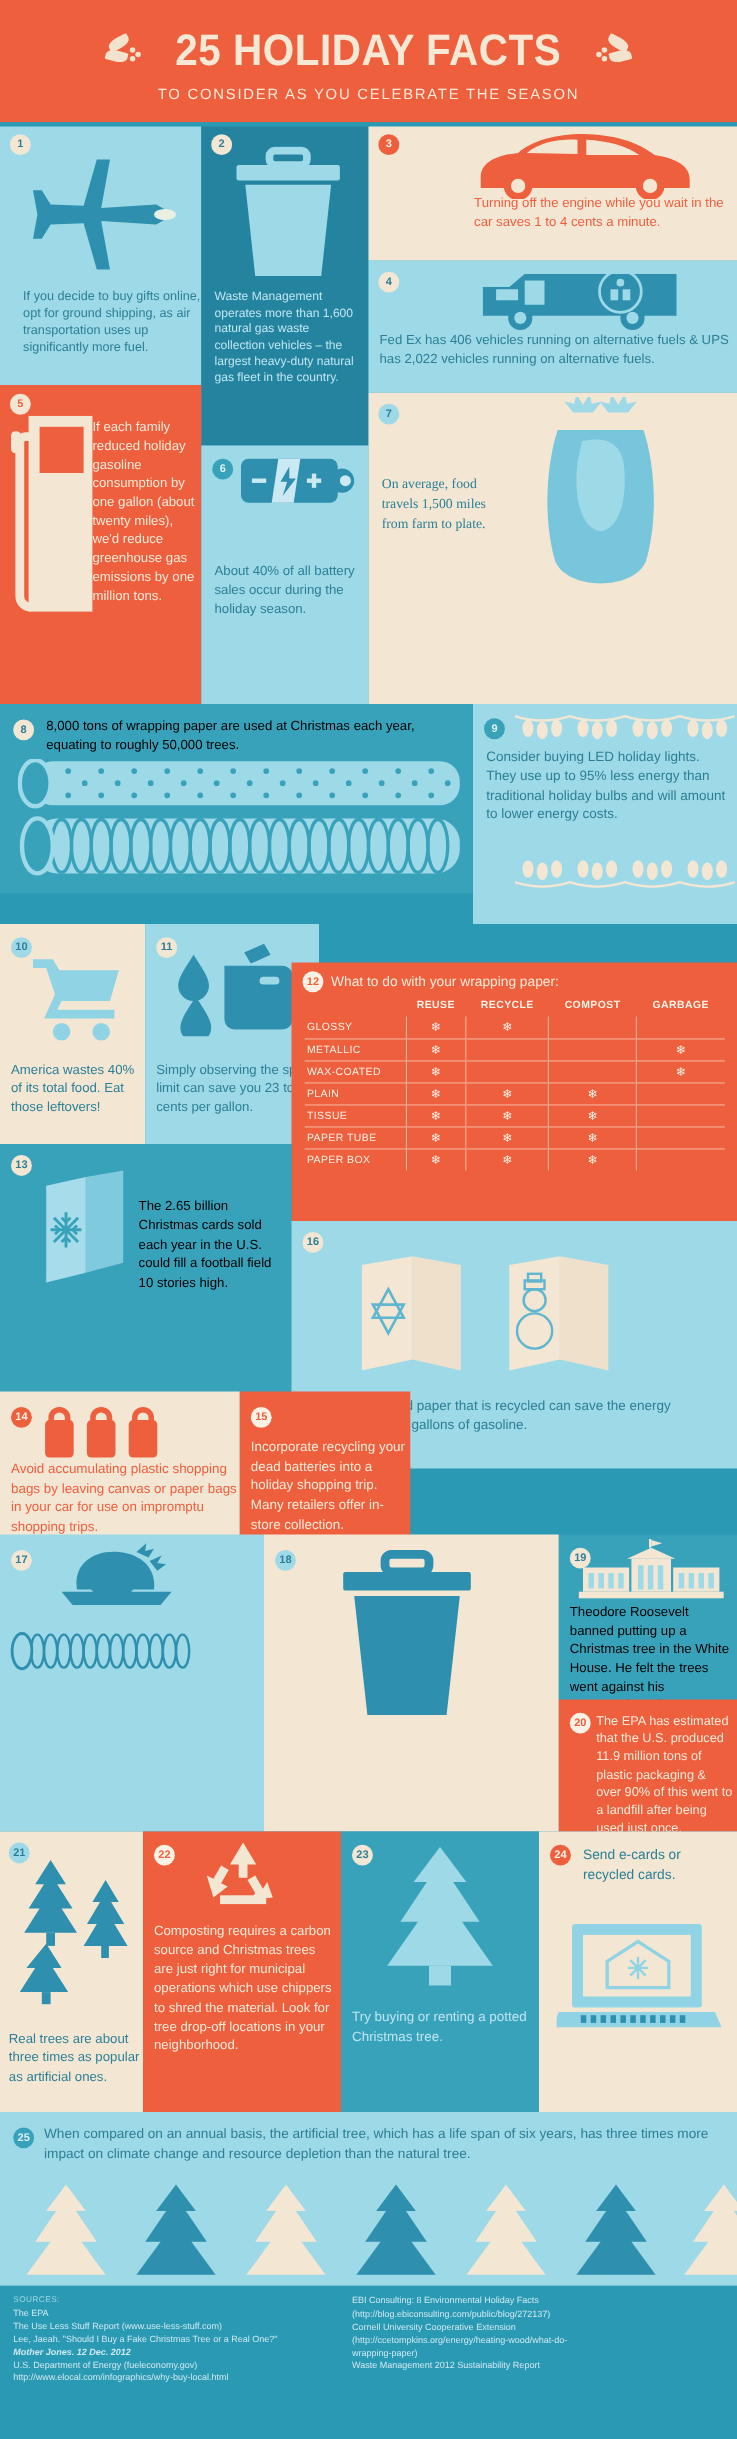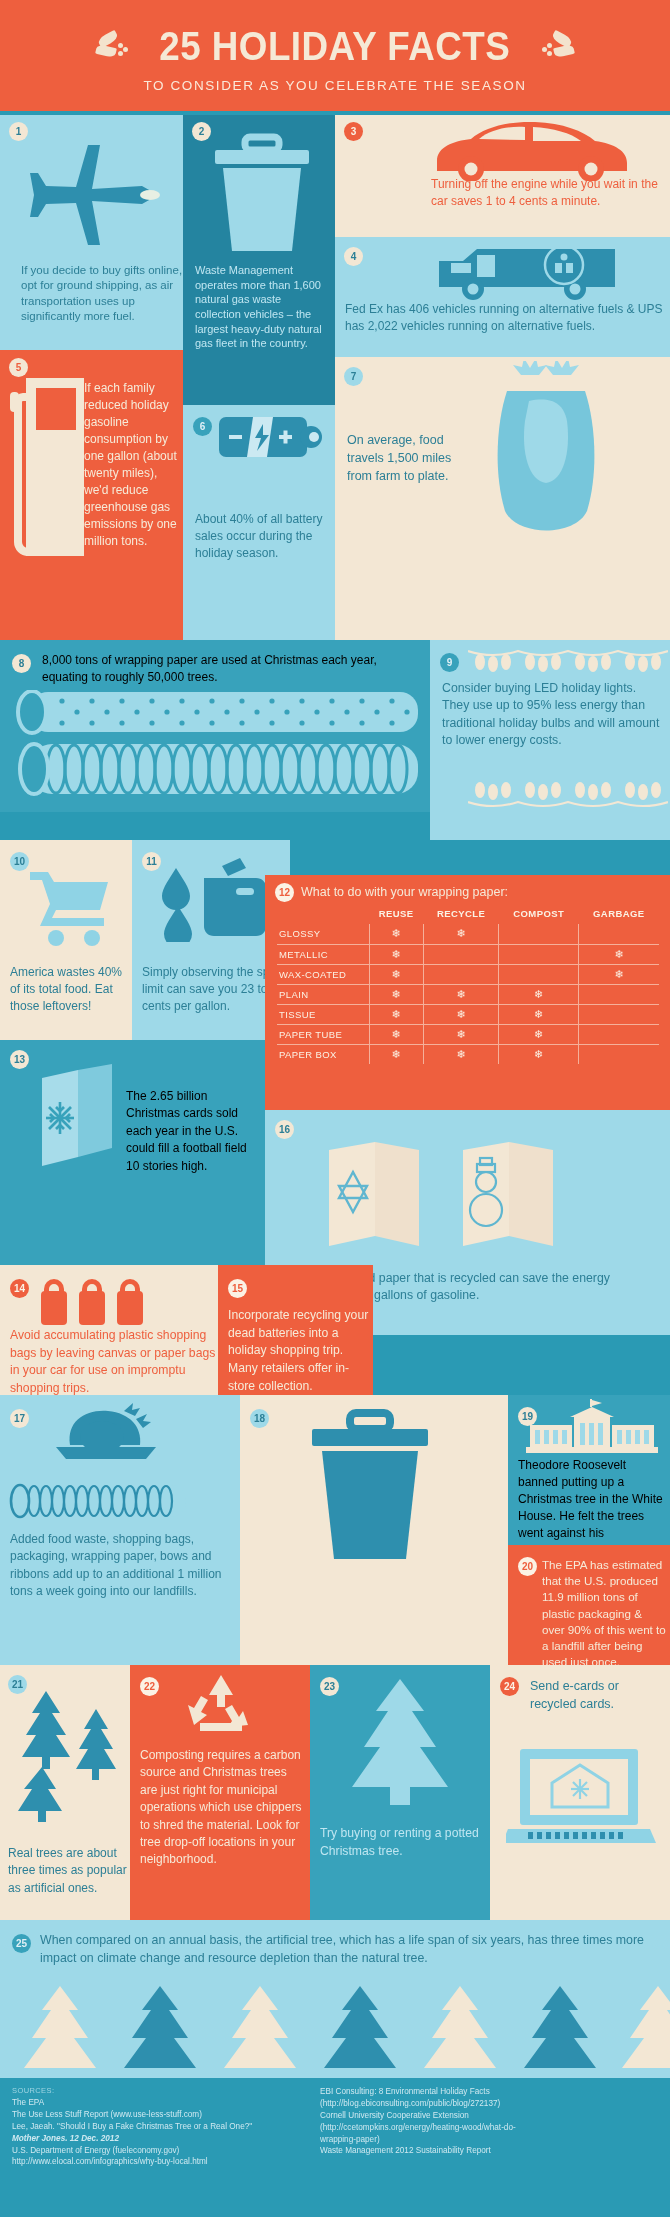--- a/index.html
+++ b/index.html
@@ -218,21 +218,21 @@
   </div>
 
   <div class="cell bg-cream" style="left:335px;top:357px;width:335px;height:283px;">
     <div style="position:absolute;left:9px;top:10px;" class="num light-on">7</div>
     <svg width="160" height="185" viewBox="0 0 160 185" style="position:absolute;left:132px;top:4px">
       <path d="M54 14 l-8 -10 l9 2 l2 -9 l6 10 l6 -10 l2 9 l9 -2 l-8 10 Z" fill="#9ed9e8"></path>
       <path d="M86 14 l-8 -10 l9 2 l2 -9 l6 10 l6 -10 l2 9 l9 -2 l-8 10 Z" fill="#9ed9e8"></path>
       <path d="M40 30 L118 30 C128 60 132 110 120 150 C108 176 50 176 38 150 C26 110 30 60 40 30 Z" fill="#77c6db"></path>
       <path d="M62 40 C82 36 96 40 100 60 C104 92 96 120 79 122 C62 120 54 92 58 60 Z" fill="#9ed9e8"></path>
     </svg>
-    <div class="txt t-blue" style="position:absolute;left:12px;top:74px;width:116px;font-size:12.5px;line-height:1.45;">On average, food travels 1,500 miles from farm to plate.</div>
+    <div class="txt t-blue" style="position:absolute;left:12px;top:74px;width:116px;font-size:12.5px;line-height:1.45;font-family:Liberation Serif, serif;">On average, food travels 1,500 miles from farm to plate.</div>
   </div>
 
   <div class="cell bg-mid" style="left:0;top:640px;width:430px;height:172px;">
     <div style="position:absolute;left:12px;top:14px;" class="num cream-on">8</div>
     <div class="txt t-white" style="position:absolute;left:42px;top:12px;width:378px;font-size:12px;line-height:1.45;">8,000 tons of wrapping paper are used at Christmas each year, equating to roughly 50,000 trees.</div>
     <svg width="410" height="110" viewBox="0 0 410 110" style="position:absolute;left:16px;top:50px">
       <rect x="14" y="2" width="388" height="40" rx="18" fill="#9ed9e8"></rect>
       <ellipse cx="16" cy="22" rx="14" ry="21" fill="#38a2bb" stroke="#9ed9e8" stroke-width="4"></ellipse>
       <g fill="#38a2bb">
         <circle cx="46" cy="11" r="2.6"></circle>
@@ -515,21 +515,20 @@
           <ellipse cx="86" cy="20" rx="6" ry="15"></ellipse>
           <ellipse cx="98" cy="20" rx="6" ry="15"></ellipse>
           <ellipse cx="110" cy="20" rx="6" ry="15"></ellipse>
           <ellipse cx="122" cy="20" rx="6" ry="15"></ellipse>
           <ellipse cx="134" cy="20" rx="6" ry="15"></ellipse>
           <ellipse cx="146" cy="20" rx="6" ry="15"></ellipse>
           <ellipse cx="158" cy="20" rx="6" ry="15"></ellipse>
       </g>
       <ellipse cx="12" cy="20" rx="9" ry="16" fill="#9ed9e8" stroke="#2e8fae" stroke-width="2.6"></ellipse>
     </svg>
-    <div class="txt t-blue" style="position:absolute;left:10px;top:136px;width:226px;font-size:12px;line-height:1.44;">Added food waste, shopping bags, packaging, wrapping paper, bows and ribbons add up to an additional 1 million tons a week going into our landfills.</div>
   </div>
 
   <div class="cell bg-cream" style="left:240px;top:1395px;width:268px;height:270px;">
     <div style="position:absolute;left:10px;top:14px;" class="num light-on">18</div>
     <svg width="160" height="160" viewBox="0 0 160 160" style="position:absolute;left:48px;top:14px">
       <rect x="62" y="4" width="40" height="16" rx="6" fill="none" stroke="#2e8fae" stroke-width="8"></rect>
       <rect x="24" y="20" width="116" height="17" rx="2" fill="#2e8fae"></rect>
       <path d="M34 42 L130 42 L118 150 L46 150 Z" fill="#2e8fae"></path>
     </svg>
   </div>

